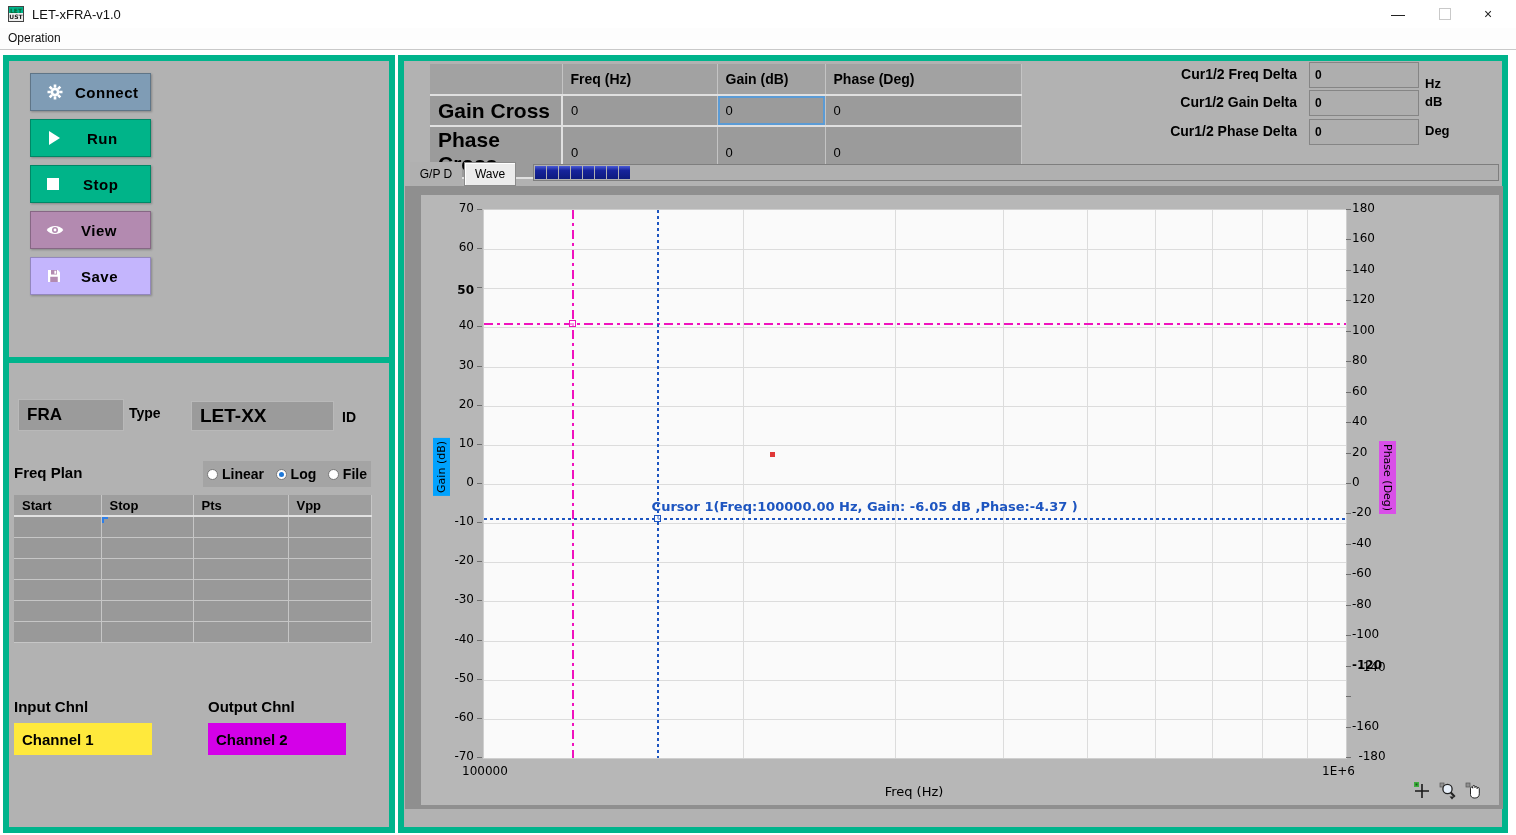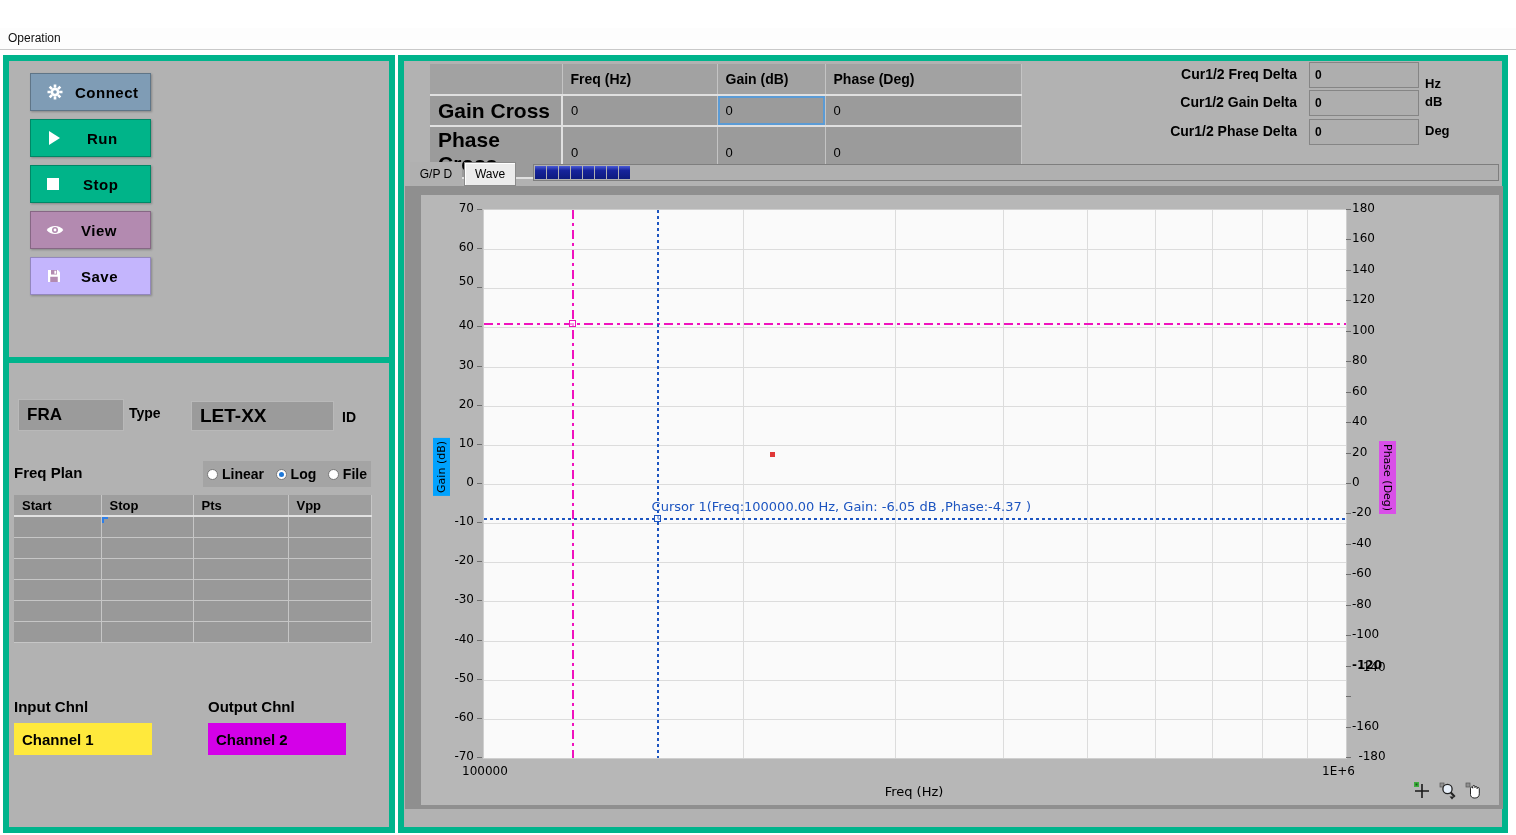--- a/index.html
+++ b/index.html
@@ -97,20 +97,33 @@
   #phase-axis-label{left:1379px;top:441px;background:#d94fe8;color:#000;font:11px "DejaVu Sans",sans-serif;
                     writing-mode:vertical-rl;padding:3px 2px;}
   #graph-tools{left:1413px;top:781px;display:flex;gap:8px;}
   #graph-tools .tool{width:18px;height:20px;cursor:pointer;}
 </style>
 </head>
 <body>
 
 <div id="win">
 
+  <div id="titlebar" class="abs">
+    <div id="app-icon" class="abs"><b>LET</b>UST</div>
+    <div id="title-text" class="abs">LET-xFRA-v1.0</div>
+    <div id="btn-min" class="abs winctl">
+      <span>—</span>
+    </div>
+    <div id="btn-max" class="abs winctl">
+      <span id="max-glyph"></span>
+    </div>
+    <div id="btn-close" class="abs winctl">
+      <span>×</span>
+    </div>
+  </div>
 
   <div id="menubar" class="abs"></div>
   <div id="menu-operation" class="abs">Operation</div>
 
   <div id="frame-actions" class="abs frame"></div>
   <div id="frame-config" class="abs frame"></div>
   <div id="frame-chart" class="abs frame"></div>
 
   <div class="abs act-btn" style="top:73px;background:#7f9cb5;">
     <svg width="20" height="20" viewBox="0 0 24 24">
@@ -313,21 +326,21 @@
       <div class="gl-v" style="left: 602.512px;"></div>
       <div class="gl-v" style="left: 670.766px;"></div>
       <div class="gl-v" style="left: 728.475px;"></div>
       <div class="gl-v" style="left: 778.464px;"></div>
       <div class="gl-v" style="left: 822.557px;"></div>
       <div class="cur-h" style="top: 112.514px; background-image: repeating-linear-gradient(90deg, rgb(240, 18, 190) 0px, rgb(240, 18, 190) 9px, transparent 9px, transparent 13px, rgb(240, 18, 190) 13px, rgb(240, 18, 190) 16px, transparent 16px, transparent 20px);"></div>
       <div class="cur-v" style="left: 88.4788px; background-image: repeating-linear-gradient(rgb(240, 18, 190) 0px, rgb(240, 18, 190) 9px, transparent 9px, transparent 13px, rgb(240, 18, 190) 13px, rgb(240, 18, 190) 16px, transparent 16px, transparent 20px);"></div>
       <div class="cur-marker" style="border-color: rgb(240, 18, 190); left: 85.4788px; top: 109.514px;"></div>
       <div class="cur-h" style="top: 308.229px; background-image: repeating-linear-gradient(90deg, rgb(29, 85, 192) 0px, rgb(29, 85, 192) 3px, transparent 3px, transparent 6px);"></div>
       <div class="cur-v" style="left: 172.604px; background-image: repeating-linear-gradient(rgb(29, 85, 192) 0px, rgb(29, 85, 192) 3px, transparent 3px, transparent 6px);"></div>
-      <div class="cursor-label" style="color: rgb(29, 85, 192); left: 167.604px; top: 289.229px;">Cursor 1(Freq:100000.00 Hz, Gain: -6.05 dB ,Phase:-4.37 )</div>
+      <div class="cursor-label" style="color: rgb(29, 85, 192); left: 167.604px; top: 289.229px; font-weight: bold;">Cursor 1(Freq:100000.00 Hz, Gain: -6.05 dB ,Phase:-4.37 )</div>
       <div class="cur-marker" style="border-color: rgb(29, 85, 192); left: 169.604px; top: 305.229px;"></div>
       <div style="position: absolute; width: 5px; height: 5px; background: rgb(224, 56, 56); left: 286.299px; top: 241.86px;"></div>
     </div>
 
   <div id="gain-axis-label" class="abs">Gain (dB)</div>
   <div id="phase-axis-label" class="abs">Phase (Deg)</div>
   <div id="xtick-left" class="abs">100000</div>
   <div id="xtick-right" class="abs">1E+6</div>
   <div id="xaxis-name" class="abs">Freq (Hz)</div>
 
@@ -346,21 +359,21 @@
     <svg class="tool" viewBox="0 0 18 20">
       <rect x="1" y="2" width="4" height="4" fill="#8f8f8f" stroke="#555" stroke-width=".7"></rect>
       <path d="M5.5 12V7.2a1.1 1.1 0 0 1 2.2 0V5.6a1.1 1.1 0 0 1 2.2 0v1a1.1 1.1 0 0 1 2.2 0v1a1.1 1.1 0 0 1 2.2 0v5.2c0 2.6-1.6 4.2-4.2 4.2h-1c-2.1 0-3.6-1.6-3.6-3.4z" fill="#fff" stroke="#222" stroke-width="1"></path>
     </svg>
   </div>
 
 <div class="abs tick-lab" style="left: 428px; top: 201px; width: 46px; text-align: right;">70</div>
     <div class="abs tick-dash" style="left: 477px; top: 209px;"></div>
     <div class="abs tick-lab" style="left: 428px; top: 240.143px; width: 46px; text-align: right;">60</div>
     <div class="abs tick-dash" style="left: 477px; top: 248.143px;"></div>
-    <div class="abs tick-lab" style="left: 428px; top: 274px; width: 46px; text-align: right;">50</div>
+    <div class="abs tick-lab" style="left: 428px; top: 283px; width: 46px; text-align: right; font-weight: bold;">50</div>
     <div class="abs tick-dash" style="left: 477px; top: 287.286px;"></div>
     <div class="abs tick-lab" style="left: 428px; top: 318.429px; width: 46px; text-align: right;">40</div>
     <div class="abs tick-dash" style="left: 477px; top: 326.429px;"></div>
     <div class="abs tick-lab" style="left: 428px; top: 357.571px; width: 46px; text-align: right;">30</div>
     <div class="abs tick-dash" style="left: 477px; top: 365.571px;"></div>
     <div class="abs tick-lab" style="left: 428px; top: 396.714px; width: 46px; text-align: right;">20</div>
     <div class="abs tick-dash" style="left: 477px; top: 404.714px;"></div>
     <div class="abs tick-lab" style="left: 428px; top: 435.857px; width: 46px; text-align: right;">10</div>
     <div class="abs tick-dash" style="left: 477px; top: 443.857px;"></div>
     <div class="abs tick-lab" style="left: 428px; top: 475px; width: 46px; text-align: right;">0</div>

